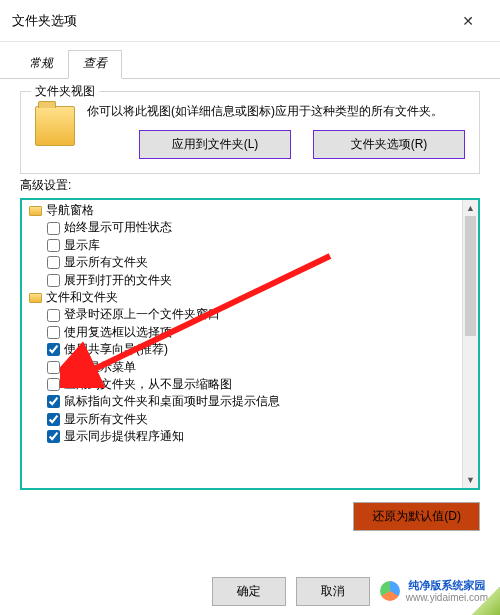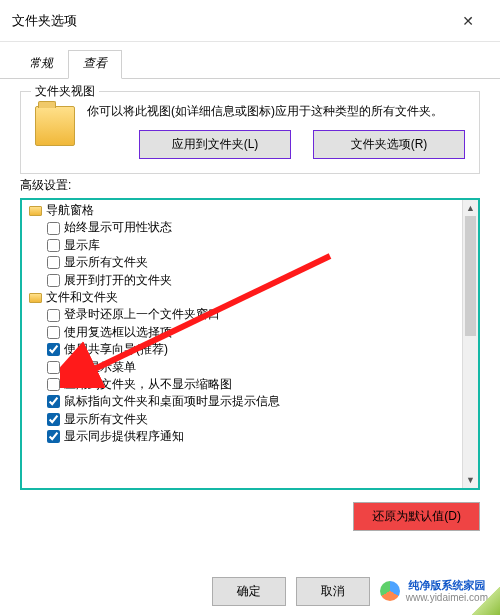--- a/index.html
+++ b/index.html
@@ -158,21 +158,21 @@
     pointer-events:none;
   }
 
   
   .restore-row{
     display:flex; justify-content:flex-end;
     padding:12px 20px 0 20px;
   }
   .restore-btn{
     border:1px solid #adadad;
-    background:#ef4444;
+    background:#c2410c;
     padding:5px 18px;
   }
 
   
   .bottom{
     position:absolute; left:0; right:0; bottom:0;
     height:48px;
     display:flex; align-items:center;
     padding:0 12px;
     gap:10px;

